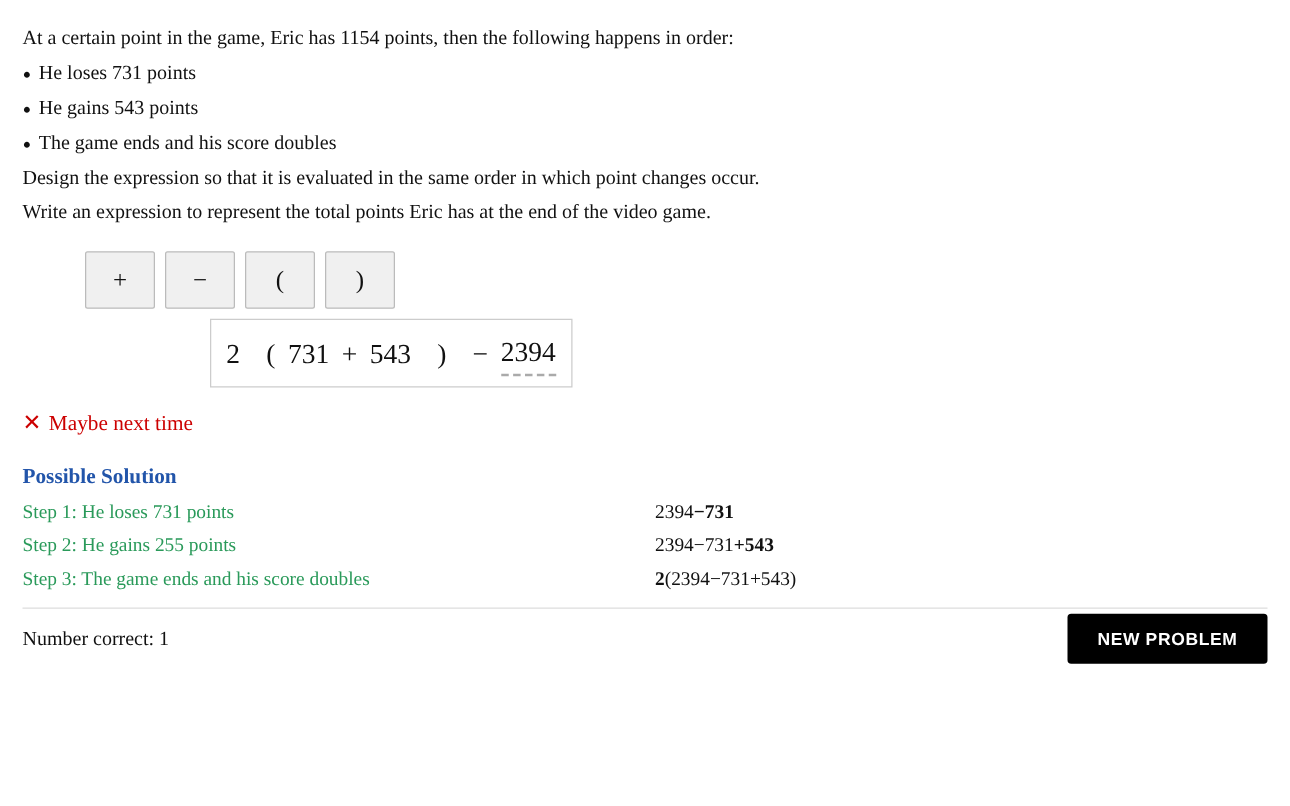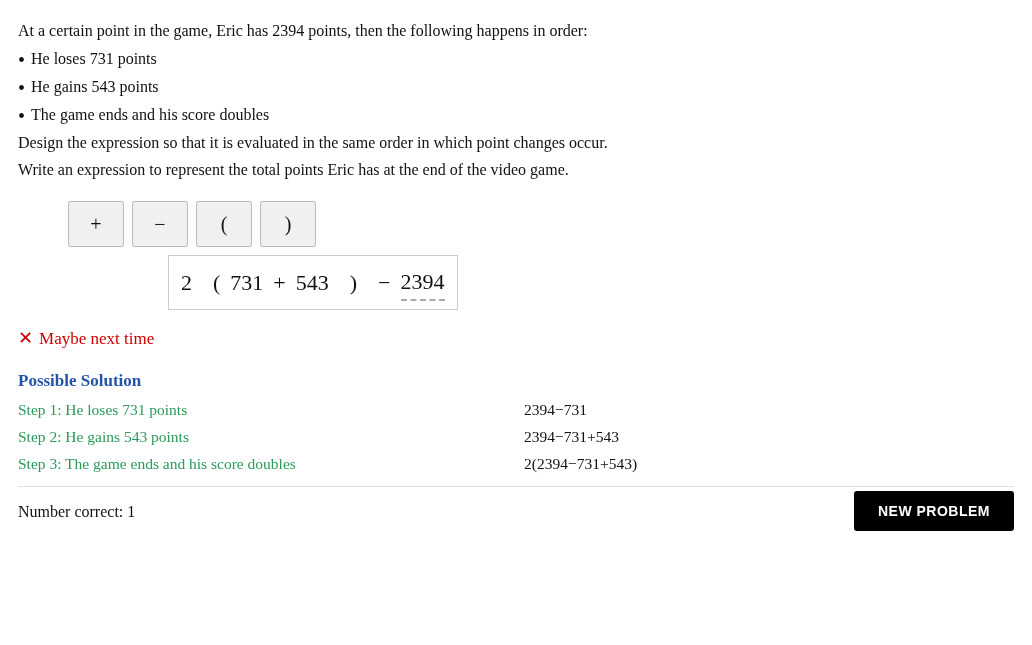--- a/index.html
+++ b/index.html
@@ -115,21 +115,21 @@
       font-size: 15.5px;
       width: 490px;
       flex-shrink: 0;
     }
     .step-expr {
       font-size: 15.5px;
       color: #111;
       font-family: 'Georgia', serif;
     }
     .step-expr .bold {
-      font-weight: normal;
+      font-weight: bold;
     }
 
     
     .footer-row {
       display: flex;
       align-items: center;
       justify-content: space-between;
       margin-top: 10px;
       border-top: 1px solid #ddd;
       padding-top: 4px;
@@ -148,21 +148,21 @@
       letter-spacing: 0.5px;
       cursor: pointer;
       border-radius: 3px;
       font-family: 'Arial', sans-serif;
     }
   </style>
 </head>
 <body>
 
 <div class="problem-text">
-  <p>At a certain point in the game, Eric has 2394 points, then the following happens in order:</p>
+  <p>At a certain point in the game, Eric has 1154 points, then the following happens in order:</p>
   <div class="bullet-item">
     <span class="bullet-dot">•</span>
     <span>He loses 731 points</span>
   </div>
   <div class="bullet-item">
     <span class="bullet-dot">•</span>
     <span>He gains 543 points</span>
   </div>
   <div class="bullet-item">
     <span class="bullet-dot">•</span>
@@ -200,21 +200,21 @@
   <div class="solution-steps">
 
     <div class="solution-step">
       <span class="step-desc">Step 1: He loses 731 points</span>
       <span class="step-expr">
         2394<span class="bold">−731</span>
       </span>
     </div>
 
     <div class="solution-step">
-      <span class="step-desc">Step 2: He gains 543 points</span>
+      <span class="step-desc">Step 2: He gains 255 points</span>
       <span class="step-expr">
         2394−731<span class="bold">+543</span>
       </span>
     </div>
 
     <div class="solution-step">
       <span class="step-desc">Step 3: The game ends and his score doubles</span>
       <span class="step-expr">
         <span class="bold">2</span>(2394−731+543)
       </span>

